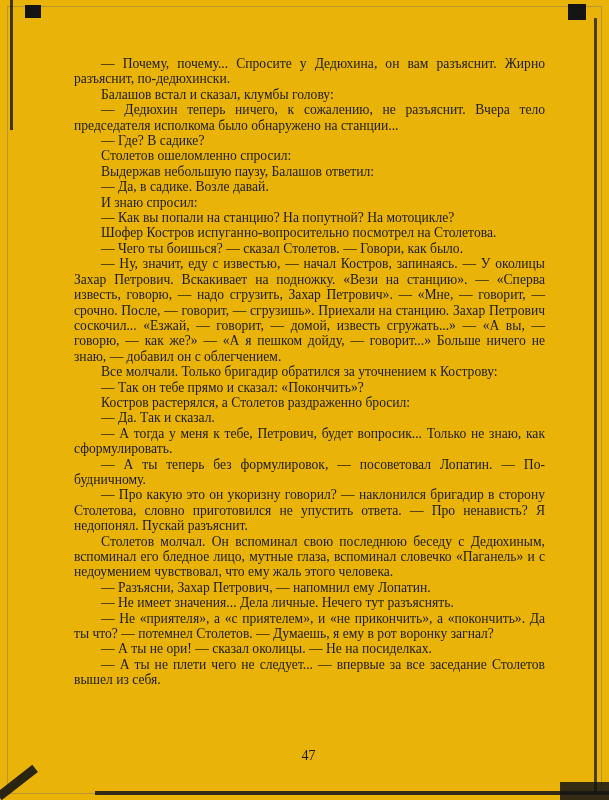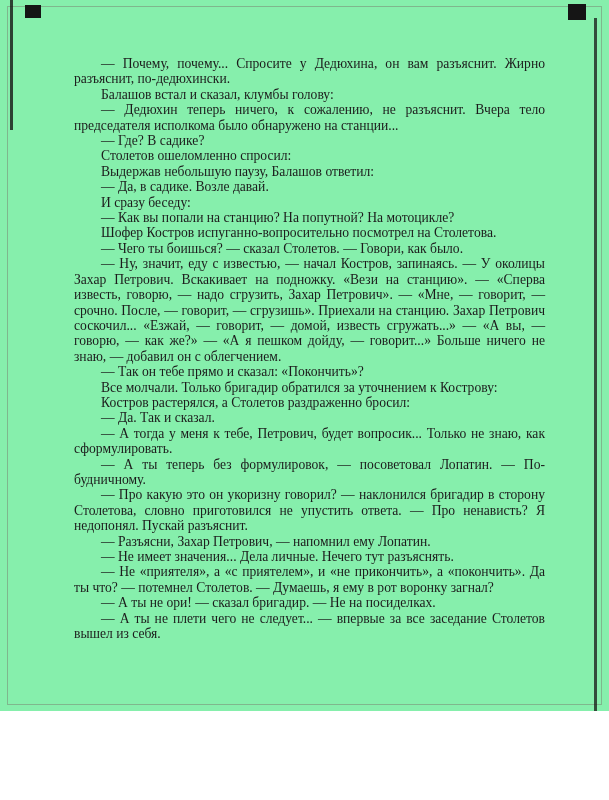--- a/index.html
+++ b/index.html
@@ -4,22 +4,22 @@
 <style>
   html, body {
     margin: 0;
     padding: 0;
     background: #ffffff;
     font-family: "Liberation Serif", "DejaVu Serif", serif;
   }
   .scan {
     position: relative;
     width: 609px;
-    height: 711px;
-    background: #86efac;
+    height: 800px;
+    background: #eab308;
     overflow: hidden;
   }
   .frame {
     position: absolute;
     left: 7px;
     top: 6px;
     right: 7px;
     bottom: 6px;
     border: 1px solid rgba(120,115,105,0.45);
     pointer-events: none;
@@ -74,33 +74,34 @@
   <div class="mark mark-br"></div>
 
   <div class="text-block">
       <p class="para" lang="ru">— Почему, почему... Спросите у Дедюхина, он вам разъяснит. Жирно разъяснит, по-дедюхински.</p>
       <p class="para" lang="ru">Балашов встал и сказал, клумбы голову:</p>
       <p class="para" lang="ru">— Дедюхин теперь ничего, к сожалению, не разъяснит. Вчера тело председателя исполкома было обнаружено на станции...</p>
       <p class="para" lang="ru">— Где? В садике?</p>
       <p class="para" lang="ru">Столетов ошеломленно спросил:</p>
       <p class="para" lang="ru">Выдержав небольшую паузу, Балашов ответил:</p>
       <p class="para" lang="ru">— Да, в садике. Возле давай.</p>
-      <p class="para" lang="ru">И сразу беседу:</p>
+      <p class="para" lang="ru">И знаю спросил:</p>
       <p class="para" lang="ru">— Как вы попали на станцию? На попутной? На мотоцикле?</p>
       <p class="para" lang="ru">Шофер Костров испуганно-вопросительно посмотрел на Столетова.</p>
       <p class="para" lang="ru">— Чего ты боишься? — сказал Столетов. — Говори, как было.</p>
       <p class="para" lang="ru">— Ну, значит, еду с известью, — начал Костров, запинаясь. — У околицы Захар Петрович. Вскакивает на подножку. «Вези на станцию». — «Сперва известь, говорю, — надо сгрузить, Захар Петрович». — «Мне, — говорит, — срочно. После, — говорит, — сгрузишь». Приехали на станцию. Захар Петрович соскочил... «Езжай, — говорит, — домой, известь сгружать...» — «А вы, — говорю, — как же?» — «А я пешком дойду, — говорит...» Больше ничего не знаю, — добавил он с облегчением.</p>
+      <p class="para" lang="ru">Все молчали. Только бригадир обратился за уточнением к Кострову:</p>
       <p class="para" lang="ru">— Так он тебе прямо и сказал: «Покончить»?</p>
-      <p class="para" lang="ru">Все молчали. Только бригадир обратился за уточнением к Кострову:</p>
       <p class="para" lang="ru">Костров растерялся, а Столетов раздраженно бросил:</p>
       <p class="para" lang="ru">— Да. Так и сказал.</p>
       <p class="para" lang="ru">— А тогда у меня к тебе, Петрович, будет вопросик... Только не знаю, как сформулировать.</p>
       <p class="para" lang="ru">— А ты теперь без формулировок, — посоветовал Лопатин. — По-будничному.</p>
       <p class="para" lang="ru">— Про какую это он укоризну говорил? — наклонился бригадир в сторону Столетова, словно приготовился не упустить ответа. — Про ненависть? Я недопонял. Пускай разъяснит.</p>
+      <p class="para" lang="ru">Столетов молчал. Он вспоминал свою последнюю беседу с Дедюхиным, вспоминал его бледное лицо, мутные глаза, вспоминал словечко «Паганель» и с недоумением чувствовал, что ему жаль этого человека.</p>
       <p class="para" lang="ru">— Разъясни, Захар Петрович, — напомнил ему Лопатин.</p>
       <p class="para" lang="ru">— Не имеет значения... Дела личные. Нечего тут разъяснять.</p>
       <p class="para" lang="ru">— Не «приятеля», а «с приятелем», и «не прикончить», а «покончить». Да ты что? — потемнел Столетов. — Думаешь, я ему в рот воронку загнал?</p>
-      <p class="para" lang="ru">— А ты не ори! — сказал бригадир. — Не на посиделках.</p>
+      <p class="para" lang="ru">— А ты не ори! — сказал околицы. — Не на посиделках.</p>
       <p class="para" lang="ru">— А ты не плети чего не следует... — впервые за все заседание Столетов вышел из себя.</p>
     </div>
 
   <div class="page-number">47</div>
 </div>
 
 </body></html>

